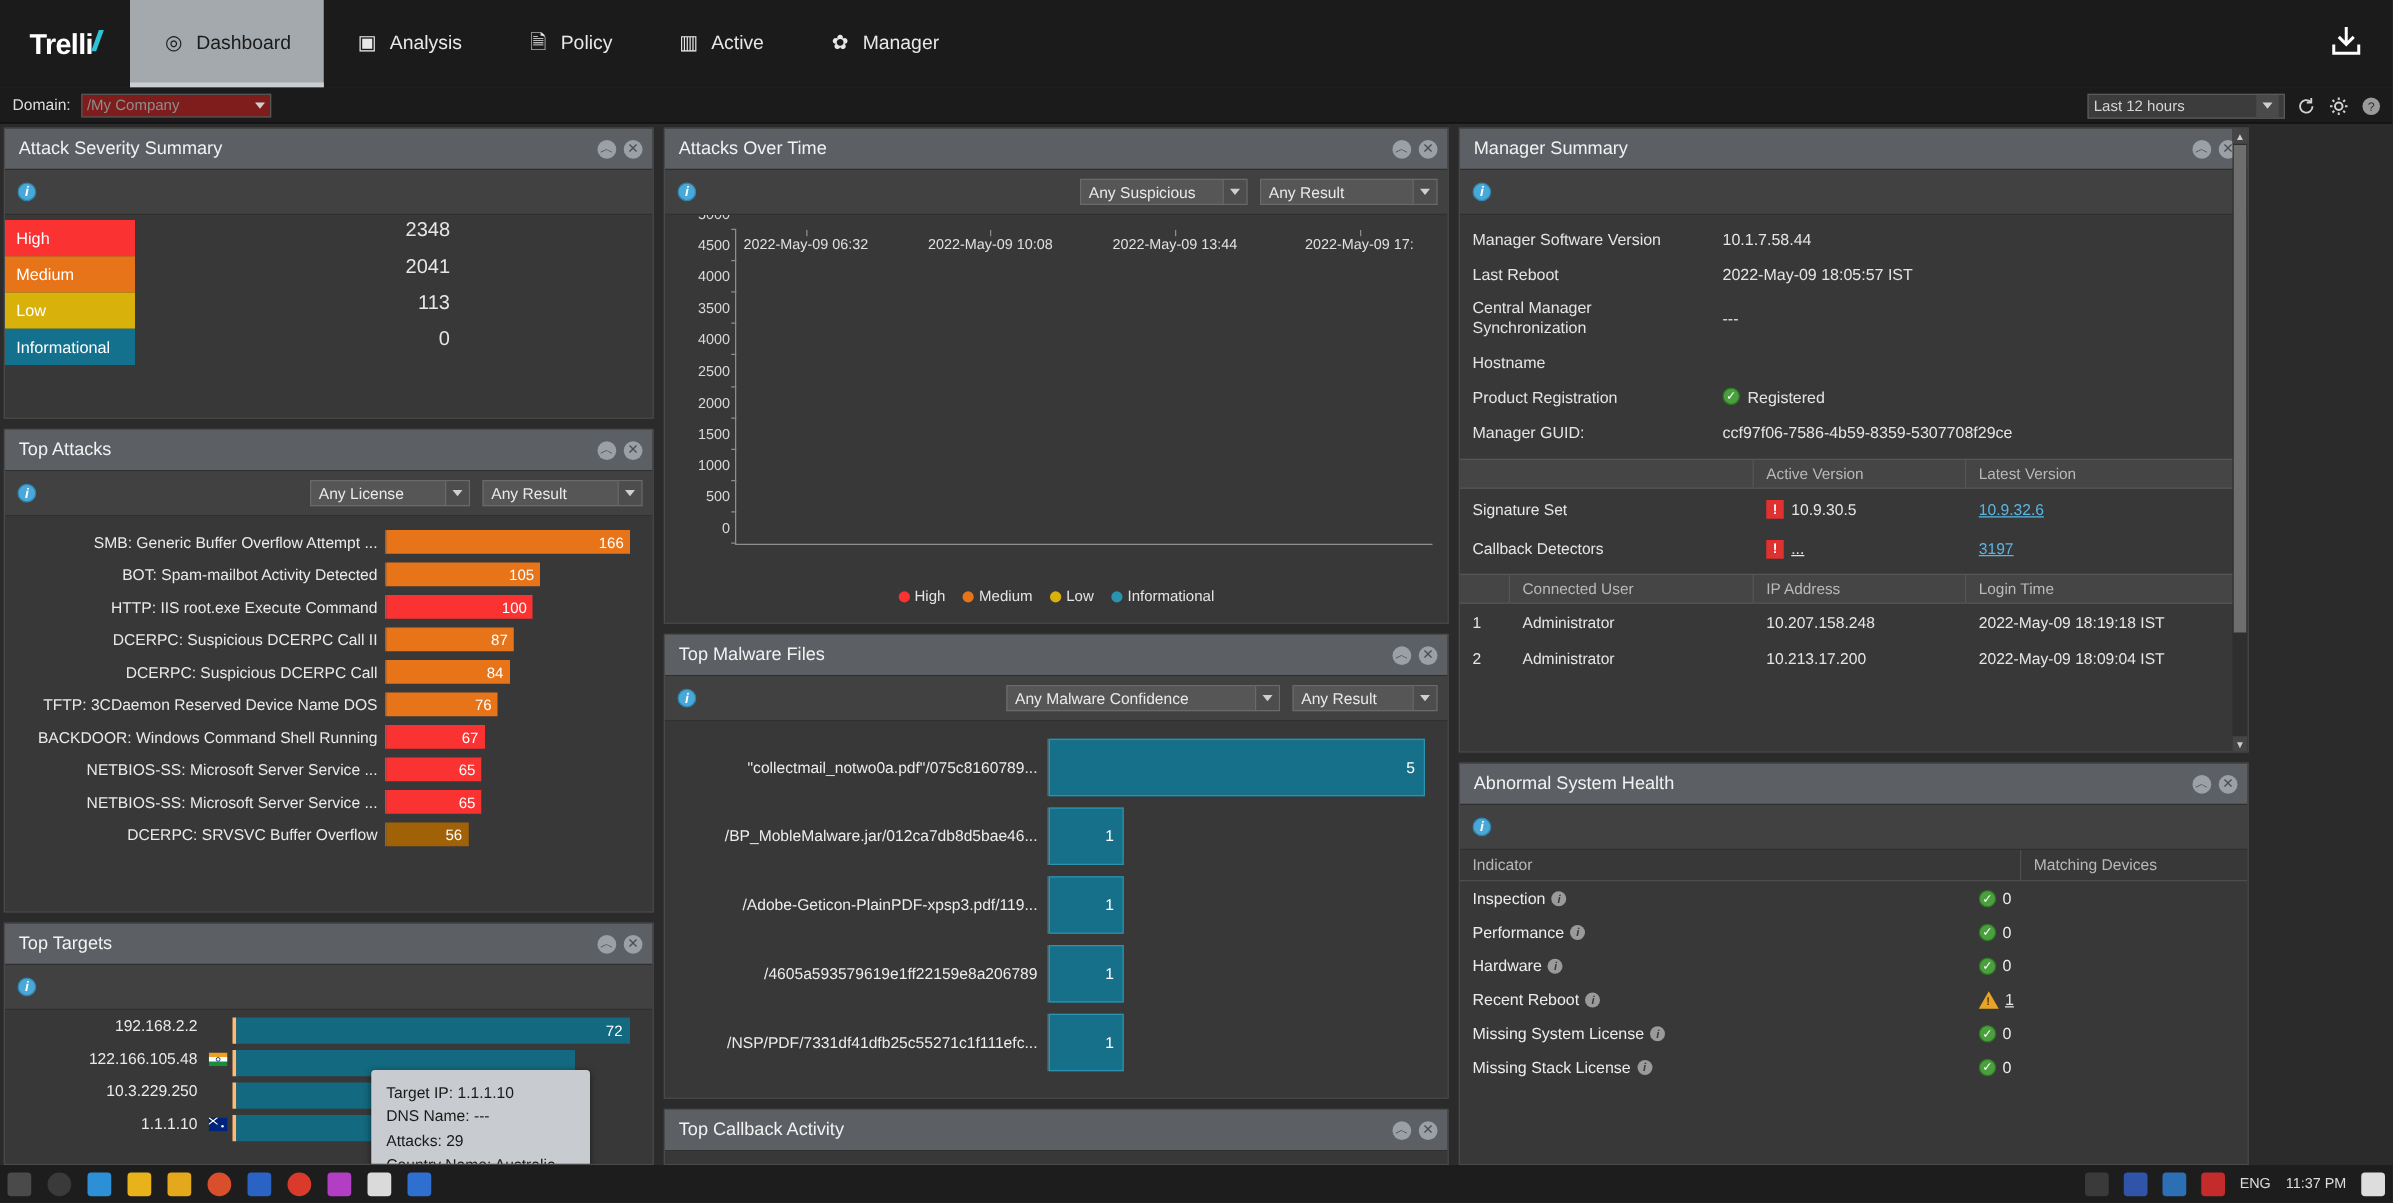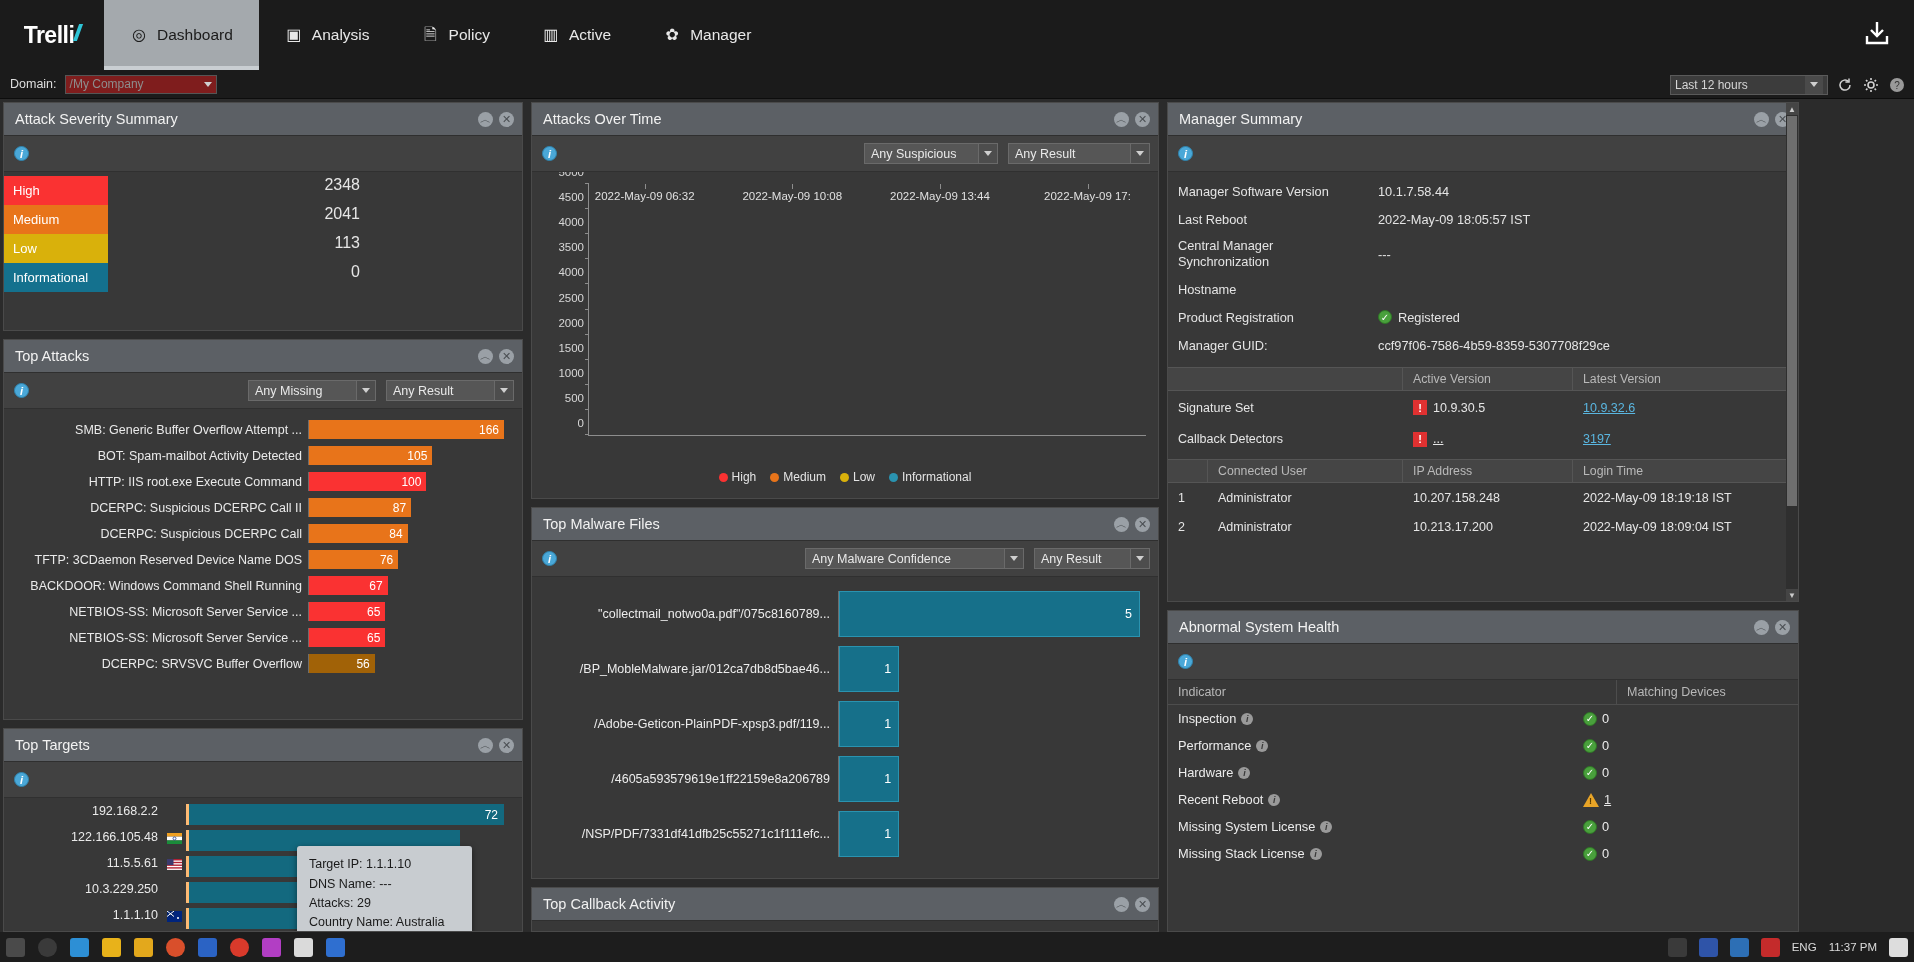--- a/index.html
+++ b/index.html
@@ -318,21 +318,21 @@
         <span class="panel-title">Top Attacks</span>
         <span class="panel-btns">
           <span class="pbtn">︿</span>
           <span class="pbtn">✕</span>
         </span>
       </div>
       <div class="panel-toolbar">
         <span class="info-i">i</span>
         <span class="toolbar-selects">
           <span class="sel" style="width:128px;">
-            <span>Any Missing</span>
+            <span>Any License</span>
             <span class="sc">
                 <span class="caret"></span>
               </span>
           </span>
           <span class="sel" style="width:128px;">
             <span>Any Result</span>
             <span class="sc">
                 <span class="caret"></span>
               </span>
           </span>
@@ -426,36 +426,20 @@
             <div class="tgt-flagcell">
               <span class="flag" style="border:none;"><svg width="15" height="11">
                   <rect width="15" height="3.6" fill="#f0a020"></rect>
                   <rect y="3.6" width="15" height="3.8" fill="#fff"></rect>
                   <rect y="7.4" width="15" height="3.6" fill="#1a8c3a"></rect>
                   <circle cx="7.5" cy="5.5" r="1.5" fill="none" stroke="#1a3a8c" stroke-width="0.8"></circle>
                 </svg></span>
             </div>
             <div class="tgt-track">
               <div class="tgt-bar" style="width: 86.1111%;"></div>
-            </div>
-          </div>
-          <div class="tgt-row">
-            <div class="tgt-label">11.5.5.61</div>
-            <div class="tgt-flagcell">
-              <span class="flag" style="border:none;"><svg width="15" height="11">
-                  <rect width="15" height="11" fill="#b22234"></rect>
-                  <rect y="1.5" width="15" height="1.3" fill="#fff"></rect>
-                  <rect y="4.2" width="15" height="1.3" fill="#fff"></rect>
-                  <rect y="6.9" width="15" height="1.3" fill="#fff"></rect>
-                  <rect y="9.6" width="15" height="1.3" fill="#fff"></rect>
-                  <rect width="6.5" height="6" fill="#3c3b6e"></rect>
-                </svg></span>
-            </div>
-            <div class="tgt-track">
-              <div class="tgt-bar" style="width: 80.5556%;"></div>
             </div>
           </div>
           <div class="tgt-row">
             <div class="tgt-label">10.3.229.250</div>
             <div class="tgt-flagcell"></div>
             <div class="tgt-track">
               <div class="tgt-bar" style="width: 76.3889%;"></div>
             </div>
           </div>
           <div class="tgt-row">

